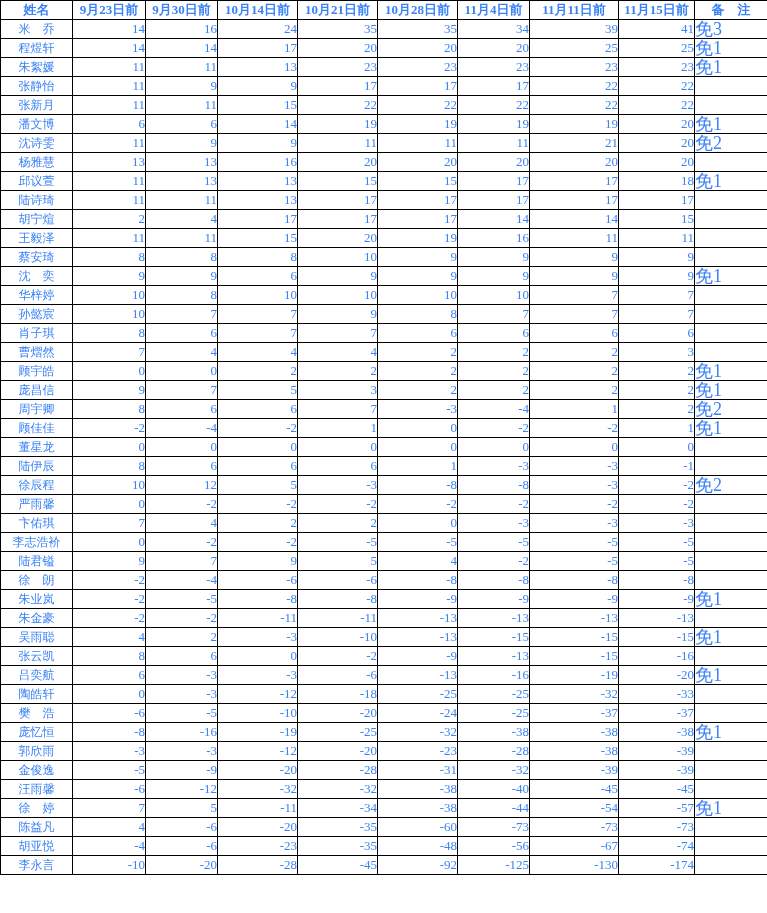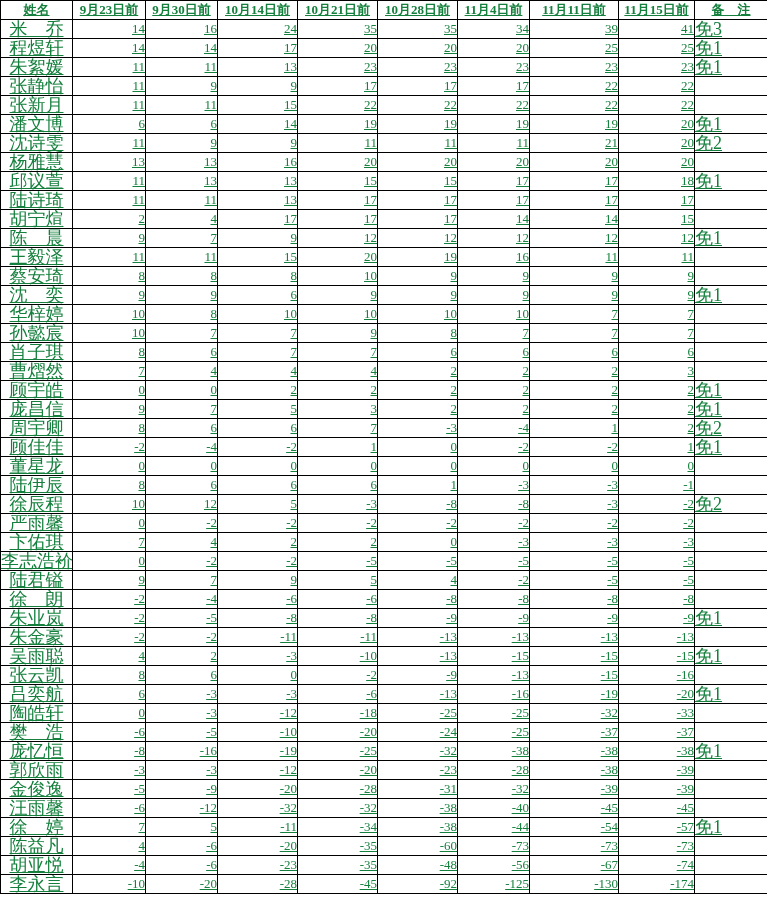--- a/index.html
+++ b/index.html
@@ -5,41 +5,40 @@
   html, body {
     margin: 0;
     padding: 0;
     background: #ffffff;
   }
   #sheet {
     width: 767px;
     border-collapse: collapse;
     table-layout: fixed;
     background: #ffffff;
-    color: #15803d;
+    color: #3b82f6;
     font-family: "Liberation Serif", "DejaVu Serif", serif;
     font-size: 13px;
-    text-decoration: underline;
   }
   #sheet th, #sheet td {
     border: 1px solid #000000;
     height: 18px;
     line-height: 18px;
     padding: 0;
     overflow: hidden;
     white-space: nowrap;
   }
   #sheet th {
     font-weight: bold;
     text-align: center;
     font-size: 13px;
   }
   td.name-cell {
     text-align: center;
-    font-size: 18px;
+    font-size: 12px;
   }
   td.num-cell {
     text-align: right;
     padding-right: 4px;
   }
   td.note-cell {
     text-align: left;
     padding-left: 1px;
     font-size: 18px;
   }
@@ -201,32 +200,20 @@
         <td class="num-cell">4</td>
         <td class="num-cell">17</td>
         <td class="num-cell">17</td>
         <td class="num-cell">17</td>
         <td class="num-cell">14</td>
         <td class="num-cell">14</td>
         <td class="num-cell">15</td>
         <td class="note-cell"></td>
       </tr>
       <tr>
-        <td class="name-cell">陈　晨</td>
-        <td class="num-cell">9</td>
-        <td class="num-cell">7</td>
-        <td class="num-cell">9</td>
-        <td class="num-cell">12</td>
-        <td class="num-cell">12</td>
-        <td class="num-cell">12</td>
-        <td class="num-cell">12</td>
-        <td class="num-cell">12</td>
-        <td class="note-cell">免1</td>
-      </tr>
-      <tr>
         <td class="name-cell">王毅泽</td>
         <td class="num-cell">11</td>
         <td class="num-cell">11</td>
         <td class="num-cell">15</td>
         <td class="num-cell">20</td>
         <td class="num-cell">19</td>
         <td class="num-cell">16</td>
         <td class="num-cell">11</td>
         <td class="num-cell">11</td>
         <td class="note-cell"></td>

